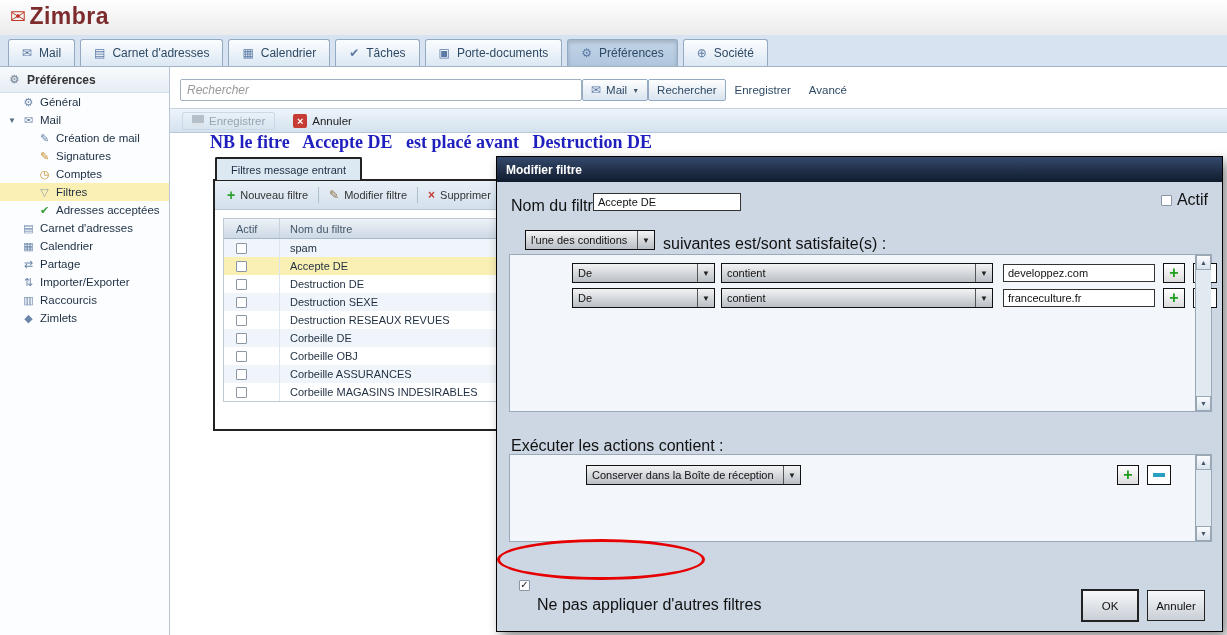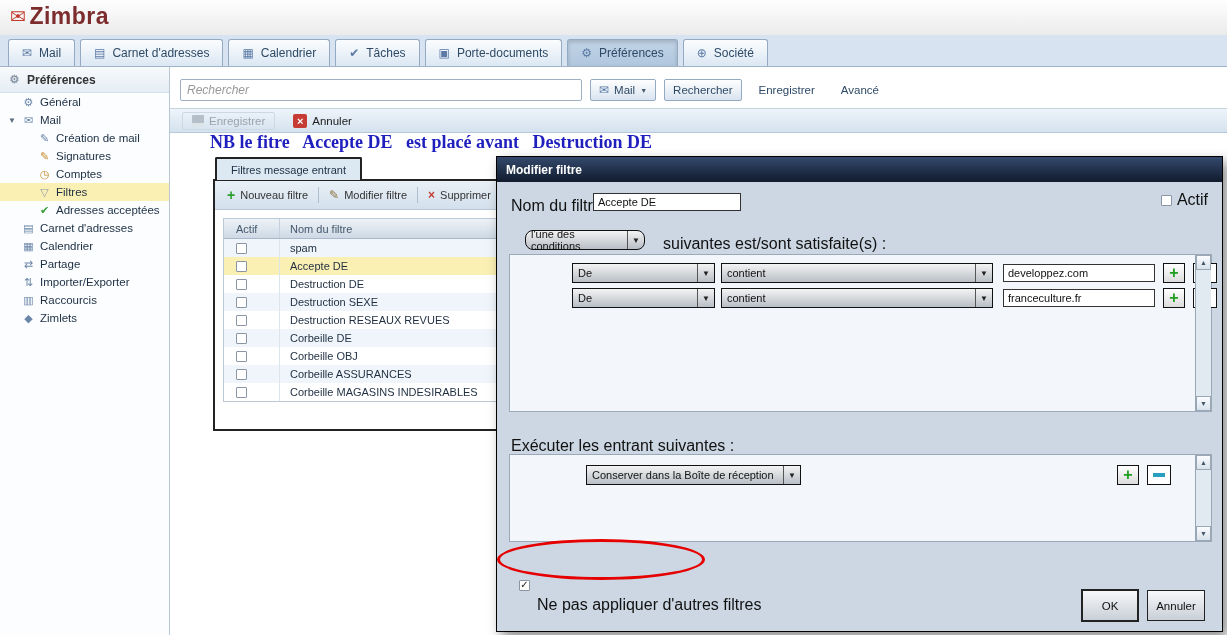--- a/index.html
+++ b/index.html
@@ -33,21 +33,21 @@
   .side-item { height:18px; display:flex; align-items:center; gap:5px;
     font-size:11.5px; color:#1c2e42; padding-left:22px; cursor:pointer; }
   .side-item.root-arrow { padding-left:8px; }
   .side-item.l2 { padding-left:38px; }
   .side-item.selected { background:#fbf0b4; }
   .ic { width:13px; text-align:center; color:#6b86a8; font-size:11px; }
   .ic.green { color:#3a9d3a; } .ic.amber { color:#c78f2e; } .ic.gray { color:#8a98a8; }
   .expander { width:9px; font-size:8px; color:#5a6b7e; }
   
   .search-row { position:absolute; left:180px; top:78px; height:24px;
-    display:flex; align-items:center; gap:8px; }
+    display:flex; align-items:center; }
   .search-input { width:402px; height:22px; border:1px solid #9fb0c2; border-radius:2px;
     font-size:12px; padding:0 6px; color:#333; font-family:"Liberation Sans",sans-serif; }
   .search-input::placeholder { font-style:italic; color:#999; }
   .btn3d { height:22px; display:flex; align-items:center; gap:5px; padding:0 8px;
     background:linear-gradient(#fefefe,#d9e4f0); border:1px solid #93aac2; border-radius:2px;
     font-size:11.5px; color:#2e4a66; cursor:pointer; }
   .selarrow { font-size:7px; color:#44596e; }
   .flat-btn { font-size:11.5px; color:#2e4a66; padding:0 9px; cursor:pointer; }
   
   .main-toolbar { position:absolute; left:170px; top:108px; right:0; height:25px;
@@ -352,21 +352,21 @@
     </div>
 
     <div class="mlabel" style="left:14px; top:40px;">Nom du filtre :</div>
     <input class="tinput" style="left: 96px; top: 36px; width: 148px;" type="text" value="Accepte DE">
     <div style="position:absolute; right:14px; top:34px; display:flex; align-items:center; gap:5px;">
       <span class="cbx"></span>
       <span class="mlabel" style="position:static;">Actif</span>
     </div>
 
     <div class="mlabel" style="left:14px; top:78px;margin-left:34px;">Si</div>
-    <div class="sel" style="position:absolute; left:28px; top:73px; width:120px;border-radius:8px;">
+    <div class="sel" style="position:absolute; left:28px; top:73px; width:130px;">
       <span>l'une des conditions</span>
       <span class="arr">▼</span>
     </div>
     <div class="mlabel" style="left:166px; top:78px;">suivantes est/sont satisfaite(s) :</div>
 
     <div class="listbox" style="left:12px; top:97px; width:703px; height:158px;">
       <div class="crow" style="top:8px;">
         <div class="sel" style="width:143px;">
           <span>De</span>
           <span class="arr">▼</span>
@@ -407,21 +407,21 @@
         <div class="minbtn">
           <span class="minus-bar"></span>
         </div>
       </div>
       <div class="vscroll">
         <div class="sbtn up">▲</div>
         <div class="sbtn dn">▼</div>
       </div>
     </div>
 
-    <div class="mlabel" style="left:14px; top:280px;">Exécuter les entrant suivantes :</div>
+    <div class="mlabel" style="left:14px; top:280px;">Exécuter les actions contient :</div>
 
     <div class="listbox" style="left:12px; top:297px; width:703px; height:88px;">
       <div class="crow" style="top:10px; left:30px;">
         <div class="sel" style="width:215px;">
           <span>Conserver dans la Boîte de réception</span>
           <span class="arr">▼</span>
         </div>
       </div>
       <div class="plusbtn" style="position:absolute; left:607px; top:10px;">
         <span>+</span>

